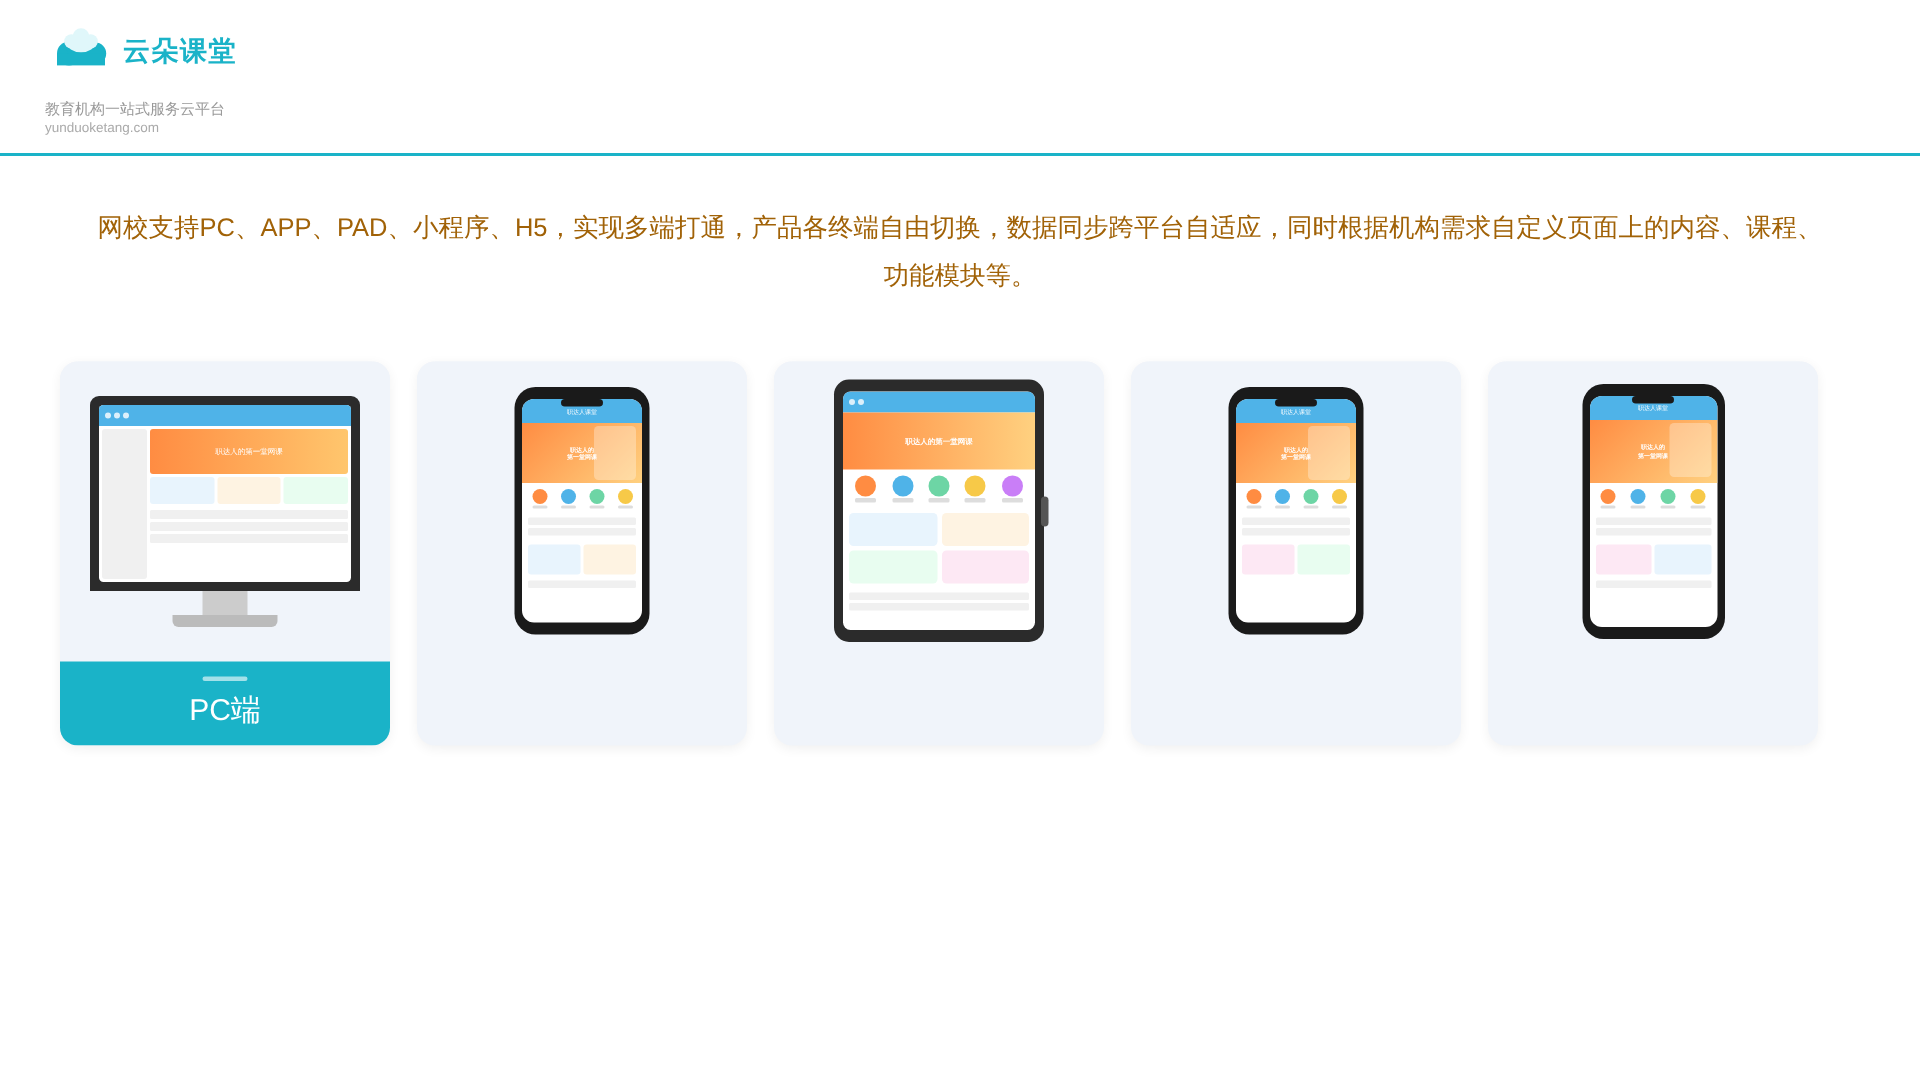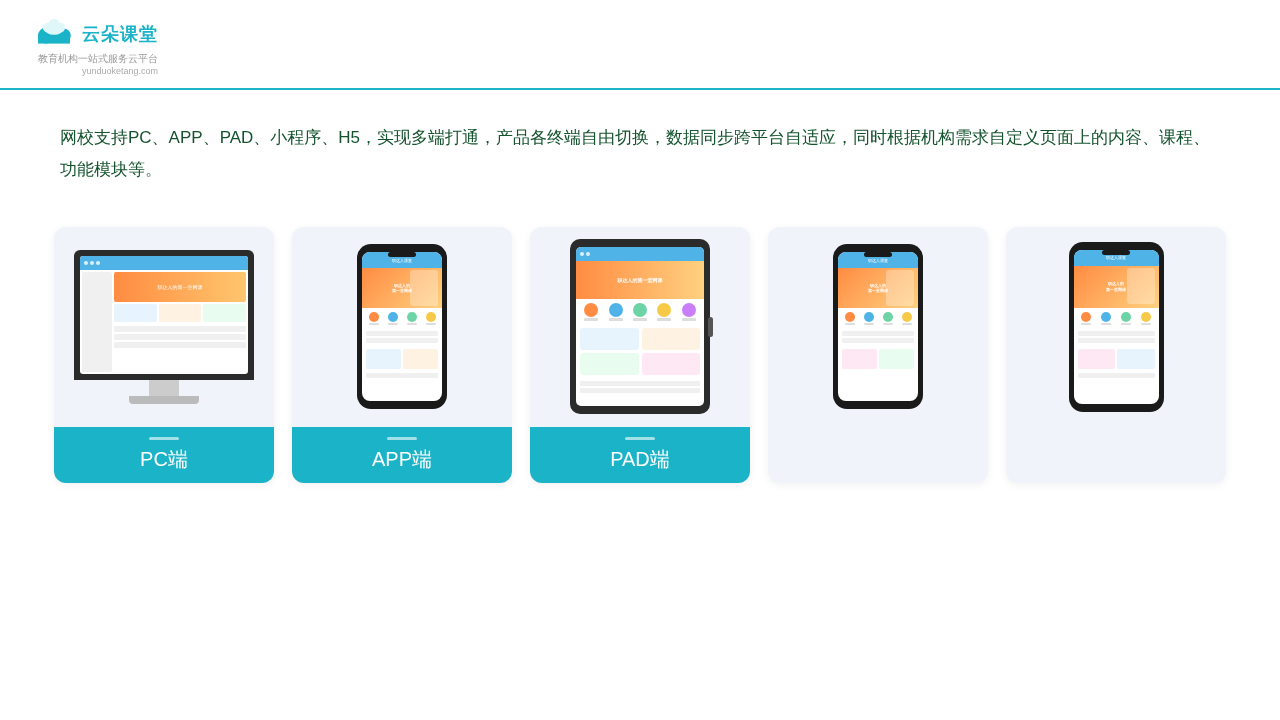--- a/index.html
+++ b/index.html
@@ -33,61 +33,61 @@
       border-color: transparent transparent transparent #1ab3c8;
     }
     .page-title {
       font-size: 28px;
       font-weight: bold;
       color: #333;
     }
     .logo-area {
       display: flex;
       flex-direction: column;
-      align-items: flex-end;
+      align-items: flex-start;
     }
     .logo-cloud {
       display: flex;
       align-items: center;
       gap: 4px;
     }
     .cloud-svg {
       width: 48px;
       height: 32px;
     }
     .logo-text {
       font-size: 18px;
       color: #1ab3c8;
       font-weight: bold;
       letter-spacing: 1px;
     }
     .logo-subtitle {
       font-size: 10px;
       color: #999;
       text-align: center;
-      margin-top: 2px;
+      margin-top: 16px;
     }
     .logo-url {
       font-size: 9px;
       color: #aaa;
       text-align: center;
     }
 
     
     .description {
       padding: 32px 60px 20px 60px;
       font-size: 17px;
-      color: #14532d;
+      color: #a16207;
       line-height: 1.9;
+      text-align: center;
     }
 
     
     .cards-container {
       display: flex;
-      justify-content: center;
       gap: 18px;
       padding: 20px 40px 30px 40px;
     }
 
     .card {
       width: 220px;
       border-radius: 12px;
       background: #f0f4fa;
       overflow: hidden;
       display: flex;
@@ -512,26 +512,20 @@
           <div class="phone-card-section">
             <div class="phone-card-item"></div>
             <div class="phone-card-item"></div>
           </div>
           <div class="phone-content-rows">
             <div class="phone-content-row"></div>
           </div>
         </div>
       </div>
     </div>
-    <div class="card-label">
-      <div>
-        <div class="label-bar"></div>
-        <span>APP端</span>
-      </div>
-    </div>
   </div>
 
   <div class="card">
     <div class="card-image-area">
       <div class="tablet-mockup">
         <div class="tablet-button"></div>
         <div class="tablet-screen">
           <div class="tablet-screen-header">
             <div class="screen-dot"></div>
             <div class="screen-dot"></div>
@@ -565,26 +559,20 @@
             <div class="tablet-grid-item" style="background:#e8f4fd;"></div>
             <div class="tablet-grid-item" style="background:#fef3e2;"></div>
             <div class="tablet-grid-item" style="background:#e8fdf0;"></div>
             <div class="tablet-grid-item" style="background:#fde8f4;"></div>
           </div>
           <div class="tablet-rows">
             <div class="tablet-row"></div>
             <div class="tablet-row"></div>
           </div>
         </div>
-      </div>
-    </div>
-    <div class="card-label">
-      <div>
-        <div class="label-bar"></div>
-        <span>PAD端</span>
       </div>
     </div>
   </div>
 
   <div class="card">
     <div class="card-image-area">
       <div class="phone-mockup">
         <div class="phone-notch"></div>
         <div class="phone-screen">
           <div class="phone-screen-header">职达人课堂</div>

